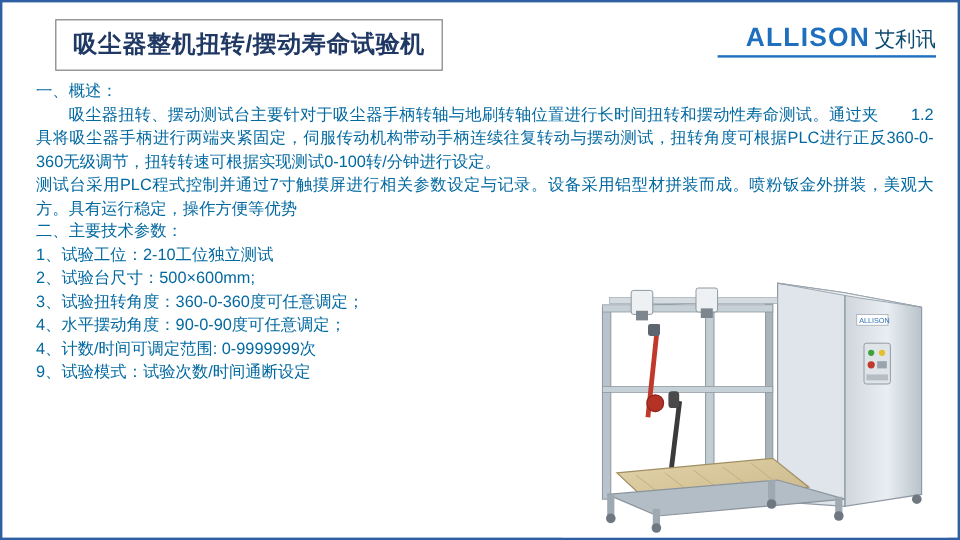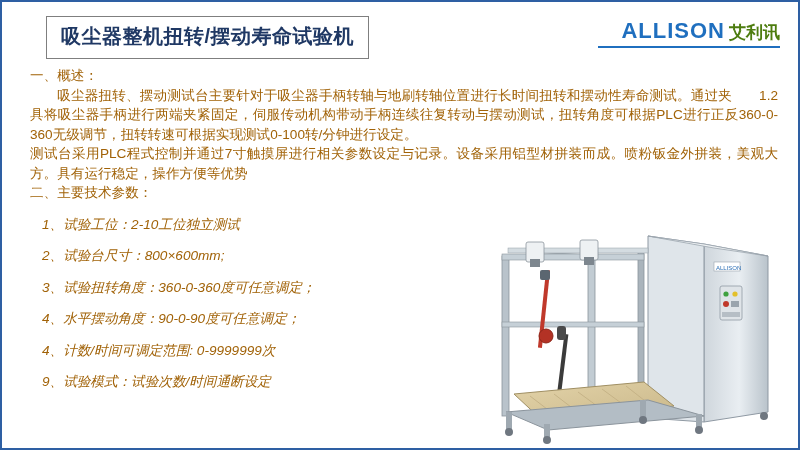--- a/index.html
+++ b/index.html
@@ -48,53 +48,52 @@
     gap: 4px;
   }
   .brand-en {
     font-size: 22px;
     font-weight: bold;
     color: #1f6fbf;
     letter-spacing: 1px;
   }
   .brand-cn {
     font-size: 17px;
-    font-weight: bold;
-    color: #4d7c0f;
+    font-weight: normal;
+    color: #0c4a6e;
   }
   .brand-rule {
     position: absolute;
     right: 18px;
     top: 44px;
     width: 182px;
     height: 2px;
     background: #1f6fbf;
   }
   
   .body-text {
     position: absolute;
     left: 28px;
     top: 64px;
     width: 748px;
-    color: #a16207;
+    color: #0369a1;
     font-size: 13.6px;
     line-height: 19.5px;
   }
   .para {
     margin: 0;
     text-align: justify;
   }
   .para.indent {
     text-indent: 2em;
   }
   .spec-line {
-    margin: 12px;
+    margin: 0;
     white-space: nowrap;
     line-height: 19.6px;
-    font-style: italic;
   }
   .spec-list {
     margin-top: 0px;
   }
   .float-num {
     float: right;
   }
   
   .photo {
     position: absolute;
@@ -122,21 +121,21 @@
   </div>
   <div class="brand-rule"></div>
 
   <div class="body-text">
     <p class="para">一、概述：</p>
     <p class="para indent"><span class="float-num">1.2</span><span>吸尘器扭转、摆动测试台主要针对于吸尘器手柄转轴与地刷转轴位置进行长时间扭转和摆动性寿命测试。通过夹具将吸尘器手柄进行两端夹紧固定，伺服传动机构带动手柄连续往复转动与摆动测试，扭转角度可根据PLC进行正反360-0-360无级调节，扭转转速可根据实现测试0-100转/分钟进行设定。</span></p>
     <p class="para">测试台采用PLC程式控制并通过7寸触摸屏进行相关参数设定与记录。设备采用铝型材拼装而成。喷粉钣金外拼装，美观大方。具有运行稳定，操作方便等优势</p>
     <p class="para">二、主要技术参数：</p>
     <div class="spec-list">
       <p class="spec-line">1、试验工位：2-10工位独立测试</p>
-      <p class="spec-line">2、试验台尺寸：800×600mm;</p>
+      <p class="spec-line">2、试验台尺寸：500×600mm;</p>
       <p class="spec-line">3、试验扭转角度：360-0-360度可任意调定；</p>
       <p class="spec-line">4、水平摆动角度：90-0-90度可任意调定；</p>
       <p class="spec-line">4、计数/时间可调定范围: 0-9999999次</p>
       <p class="spec-line">9、试验模式：试验次数/时间通断设定</p>
     </div>
   </div>
 
   <div class="photo">
     <svg width="322" height="222" viewBox="0 0 322 222" xmlns="http://www.w3.org/2000/svg">
       <defs>

